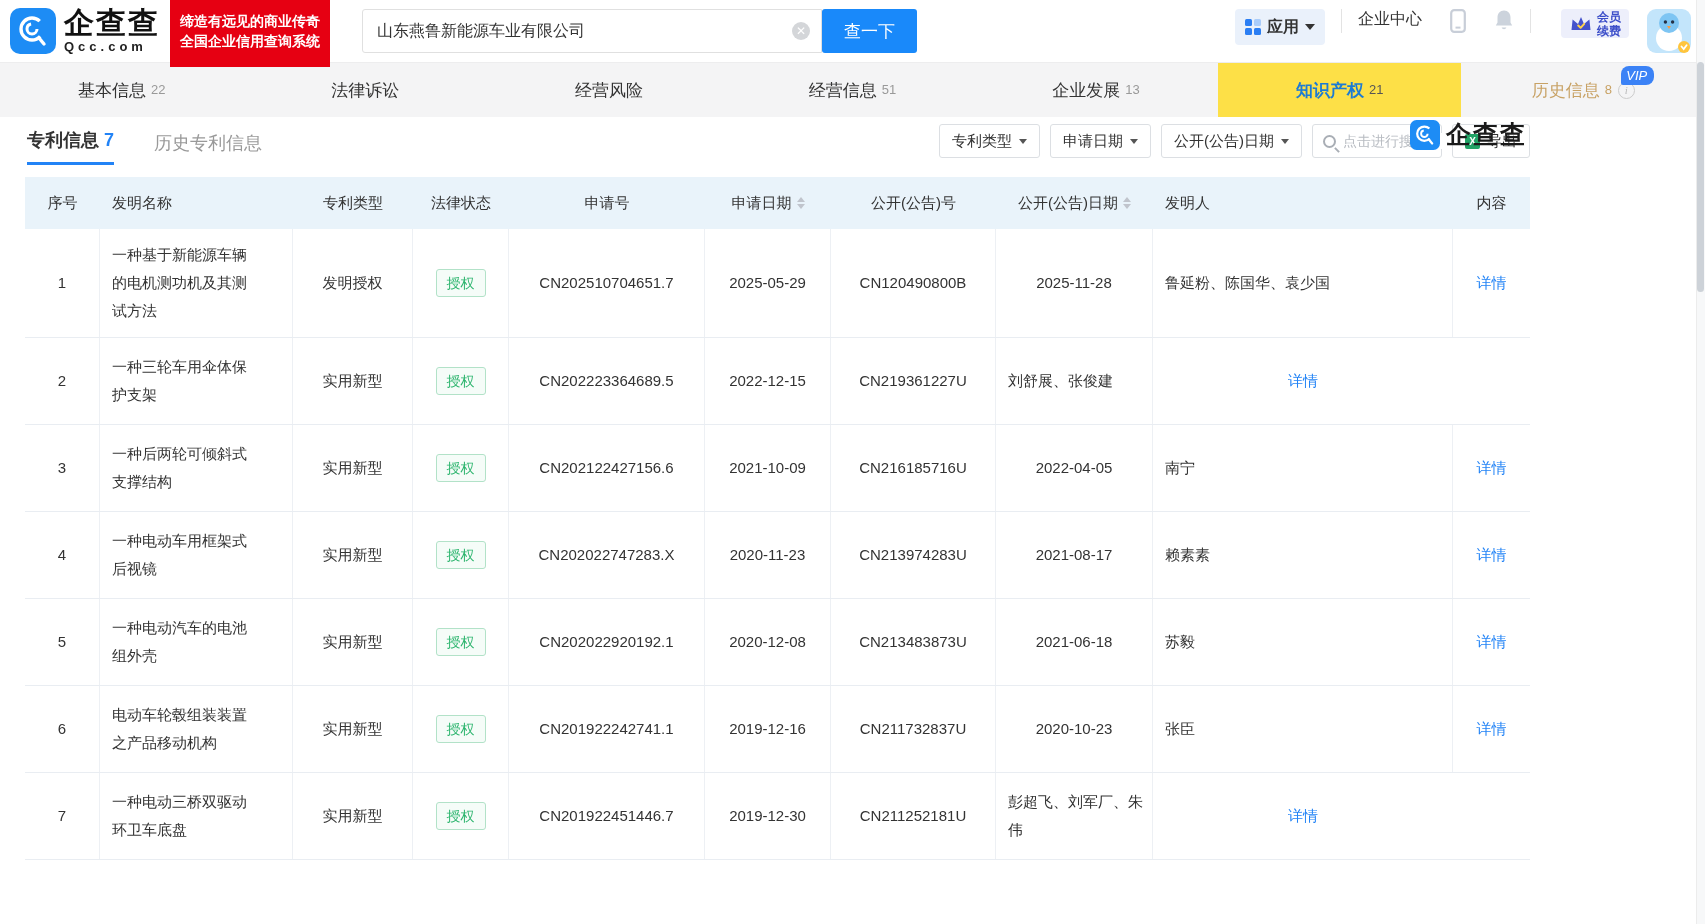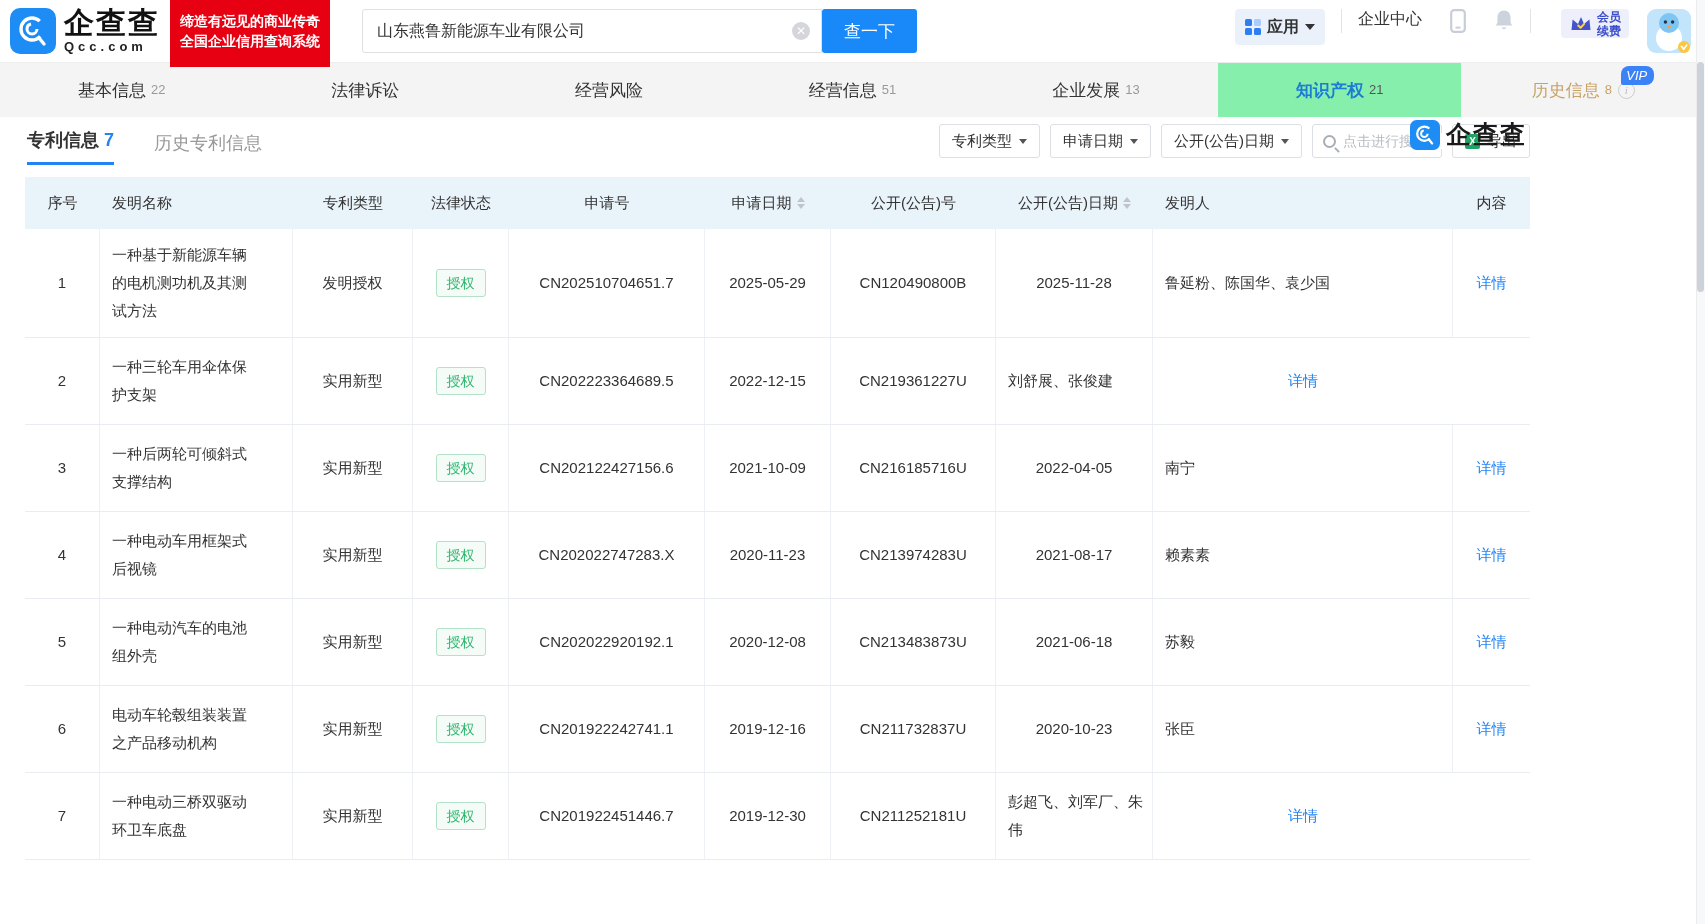--- a/index.html
+++ b/index.html
@@ -41,21 +41,21 @@
     height:29px; padding:0 8px; margin-left:14px; cursor:pointer; }
   .vip-chip svg { margin-right:4px; }
   .vip-txt { font-size:12px; font-weight:700; color:#3c4ec9; line-height:14px; }
   .avatar { width:44px; height:44px; border-radius:9px; margin-left:18px; position:relative; cursor:pointer; overflow:visible; }
 
   
   .main-nav { height:55px; background:#f4f4f5; border-top:1px solid #ededee; display:flex; }
   .nav-tab { flex:1 1 0; display:flex; align-items:center; justify-content:center;
     font-size:17px; color:#333; cursor:pointer; position:relative; }
   .nav-tab .cnt { font-size:13px; color:#999; margin-left:5px; margin-top:-2px; }
-  .nav-tab.active { background:#86efac; }
+  .nav-tab.active { background:#fde047; }
   .nav-tab.active .lbl { color:#1c7bd4; font-weight:700; }
   .nav-tab.active .cnt { color:#555; }
   .nav-tab.vip .lbl, .nav-tab.vip .cnt { color:#c8a265; }
   .vip-badge { position:absolute; top:3px; left:calc(50% + 38px); background:#3b82f6; color:#fff;
     font-size:13px; font-weight:400; font-style:italic; padding:2px 7px 2px 5px;
     border-radius:8px 8px 8px 2px; }
   .info-icon { display:inline-block; width:17px; height:17px; border:1px solid #ccc; border-radius:50%;
     color:#bbb; font-size:11px; line-height:15px; text-align:center; margin-left:6px; font-style:italic;
     font-family:"Liberation Serif","DejaVu Serif",serif; }
 

